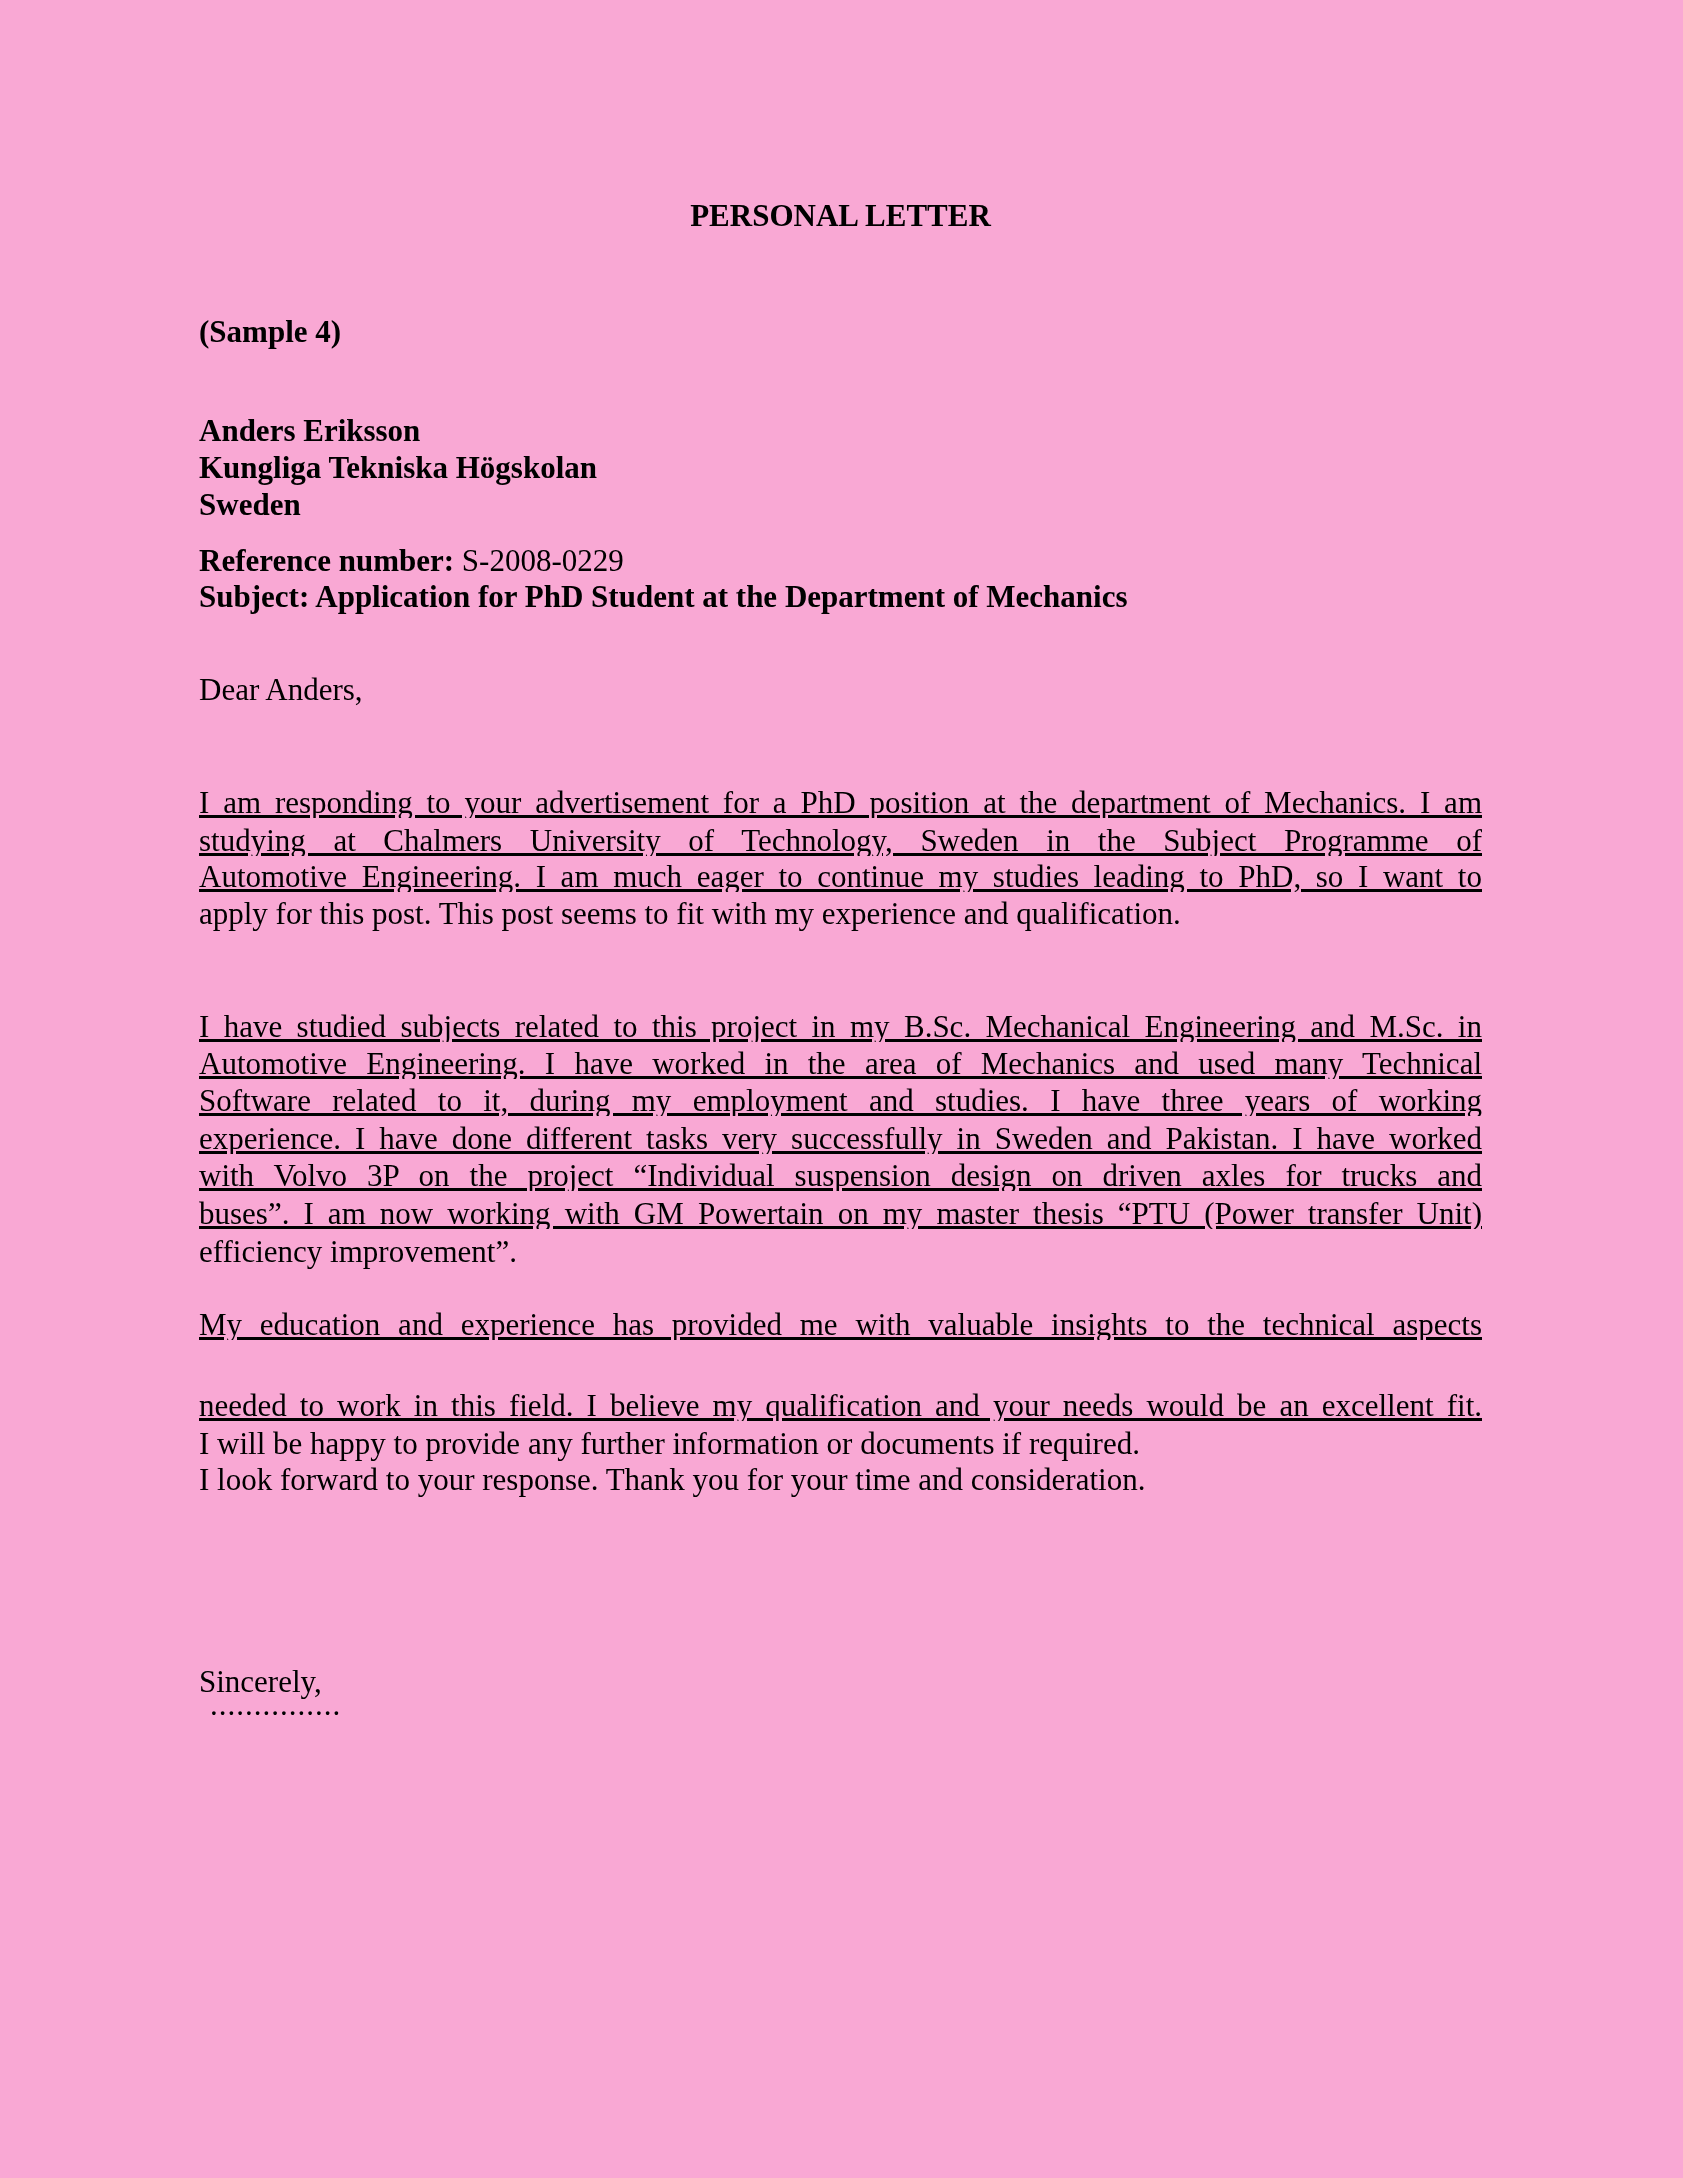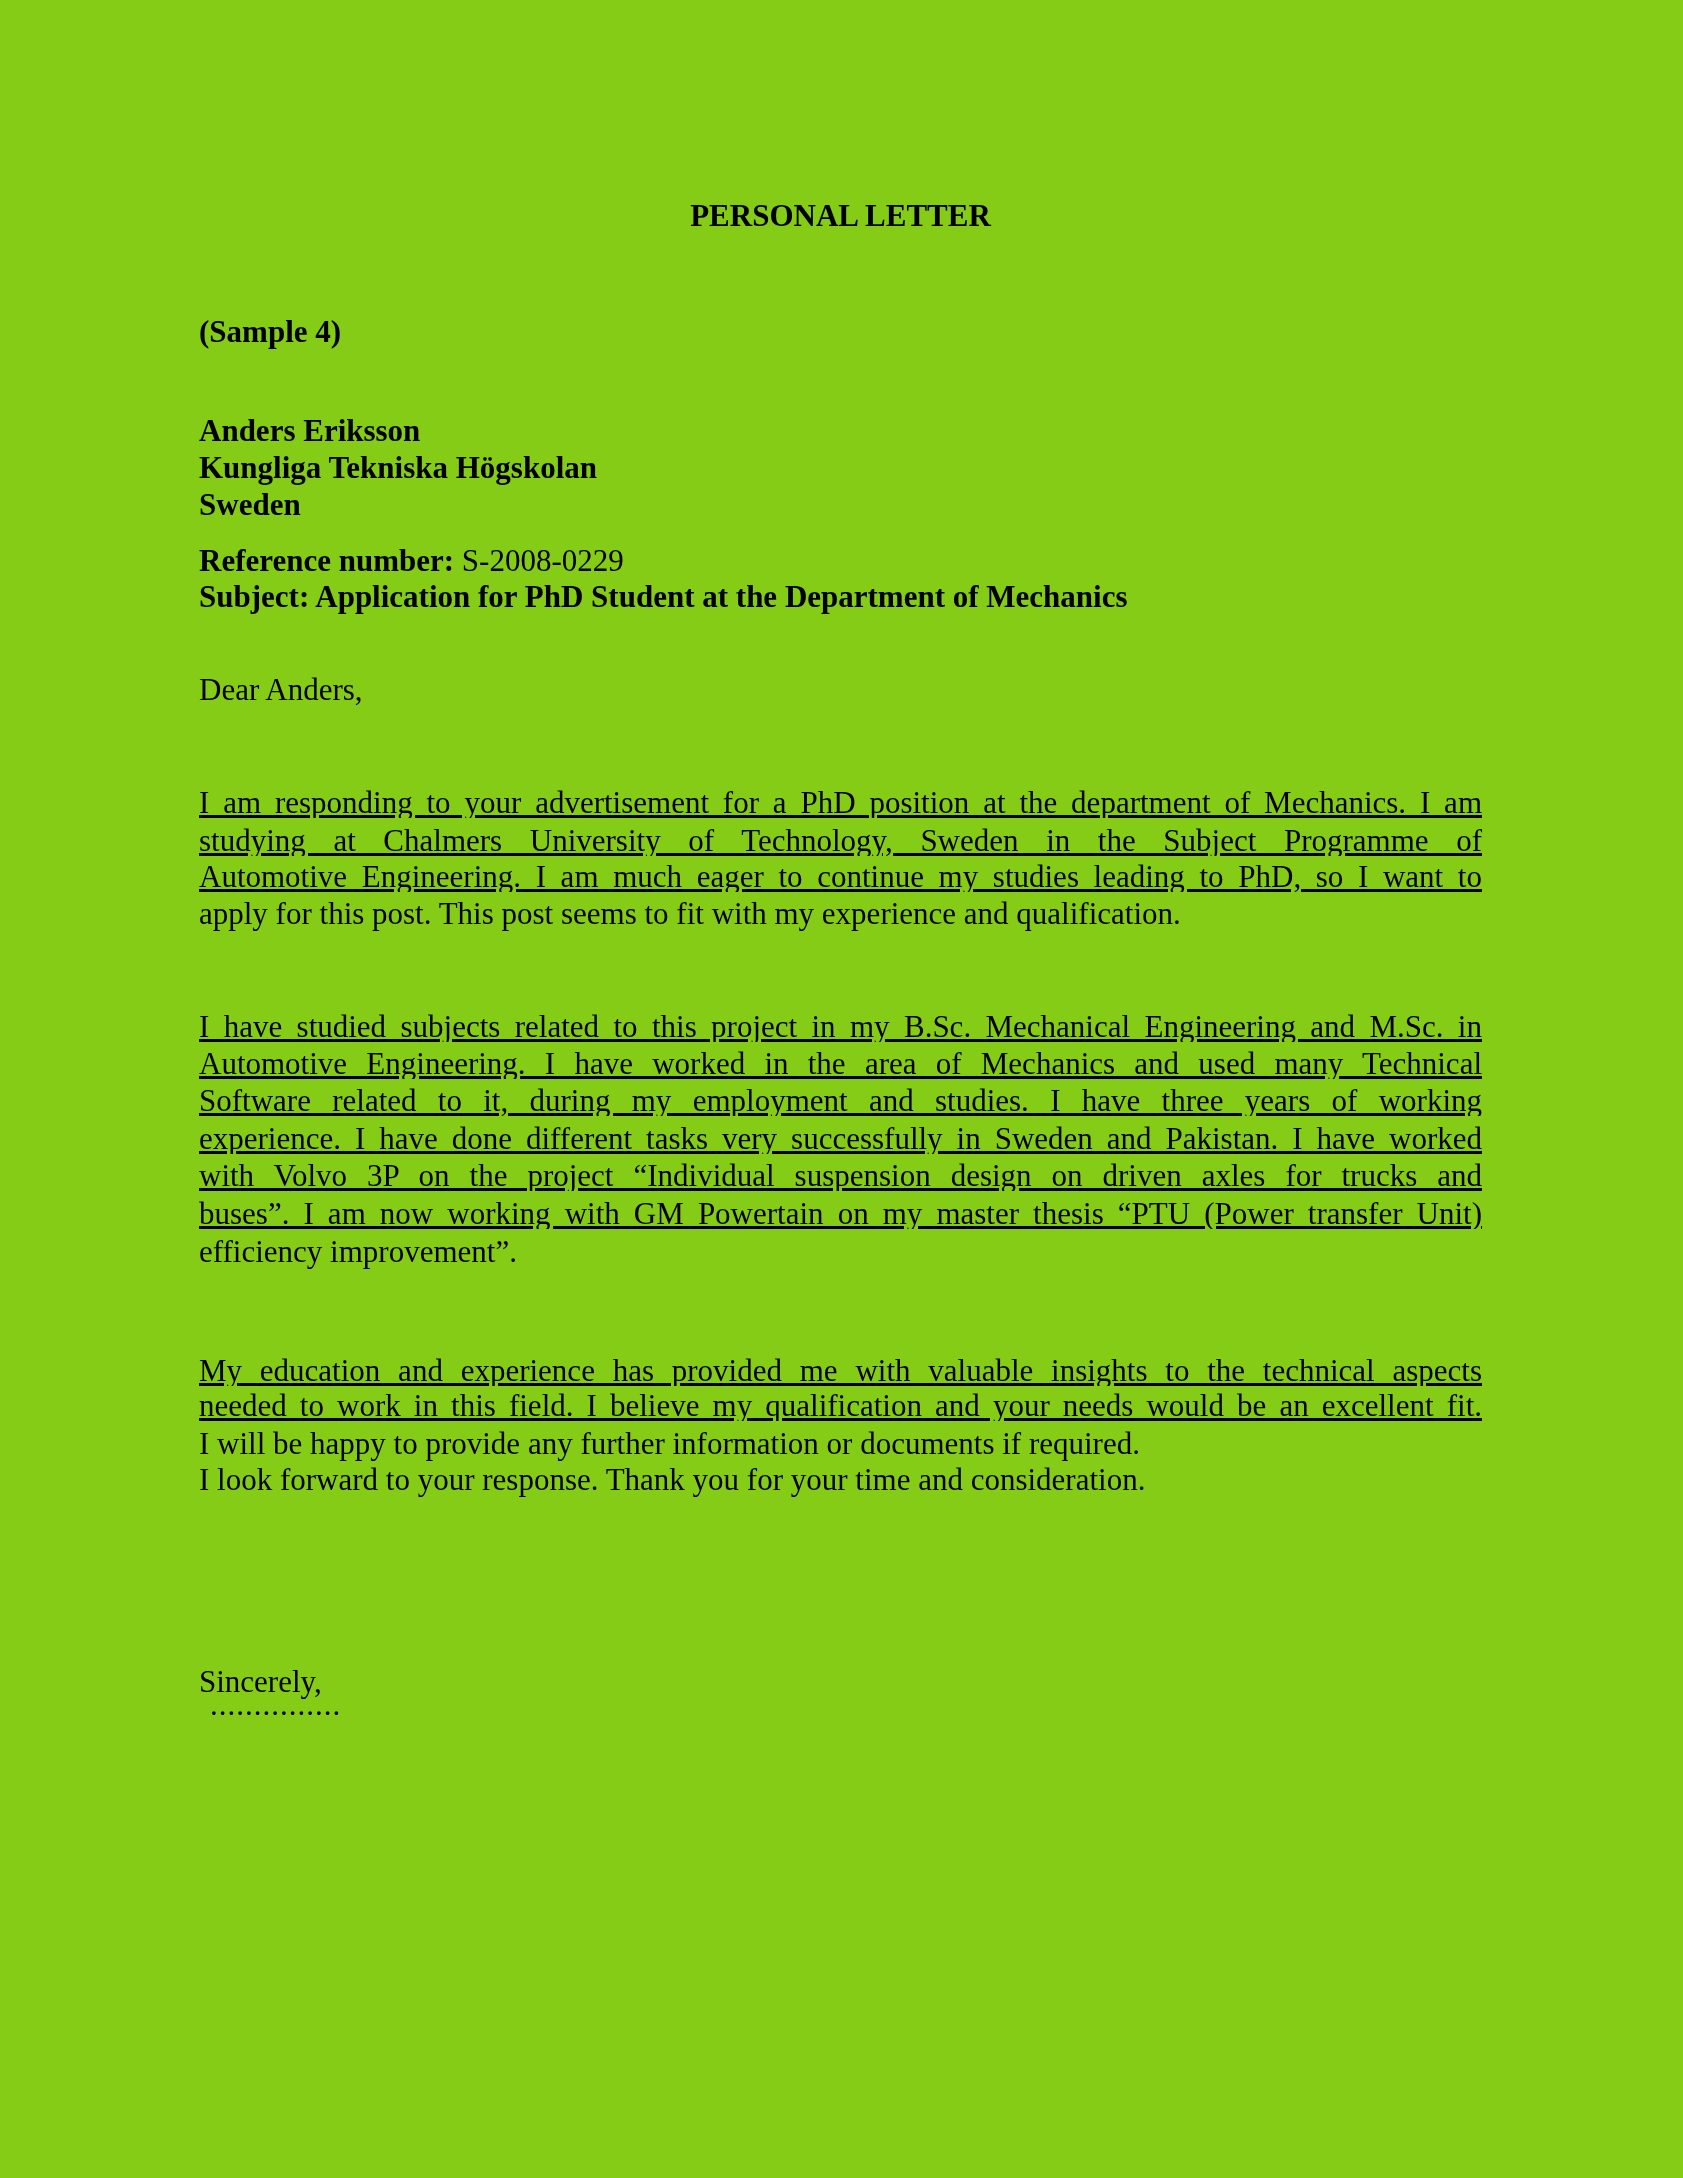--- a/index.html
+++ b/index.html
@@ -1,18 +1,18 @@
 <!DOCTYPE html>
 <html><head>
 <meta charset="utf-8">
 <style>
   html, body { margin: 0; padding: 0; background: #ffffff; }
   body { width: 1683px; height: 2178px; position: relative; overflow: hidden;
          font-family: "Liberation Serif", "DejaVu Serif", serif; color: #000000; }
-  .page { position: absolute; left: 0; top: 0; width: 1683px; height: 2178px; background: #84cc16; }
+  .page { position: absolute; left: 0; top: 0; width: 1683px; height: 2178px; background: #f9a8d4; }
   .ln { position: absolute; left: 199px; font-size: 31px; line-height: 31px; height: 31px; white-space: nowrap; }
   .b { font-weight: bold; }
   .title { left: 0; width: 1681px; text-align: center; }
   .just { width: 1283px; text-align: justify; text-align-last: justify; white-space: normal; overflow: hidden; text-decoration: underline; }
   .dots { left: 210px; letter-spacing: 1px; }
 </style>
 </head>
 <body>
 
 <div class="page">
@@ -46,21 +46,21 @@
     <div class="ln just" style="top:1011px">I have studied subjects related to this project in my B.Sc. Mechanical Engineering and M.Sc. in</div>
     <div class="ln just" style="top:1048px">Automotive Engineering. I have worked in the area of Mechanics and used many Technical</div>
     <div class="ln just" style="top:1085px">Software related to it, during my employment and studies. I have three years of working</div>
     <div class="ln just" style="top:1123px">experience. I have done different tasks very successfully in Sweden and Pakistan. I have worked</div>
     <div class="ln just" style="top:1160px">with Volvo 3P on the project “Individual suspension design on driven axles for trucks and</div>
     <div class="ln just" style="top:1198px">buses”. I am now working with GM Powertain on my master thesis “PTU (Power transfer Unit)</div>
     <div class="ln" style="top:1236px">efficiency improvement”.</div>
   </div>
 
   <div>
-    <div class="ln just" style="top:1355px">My education and experience has provided me with valuable insights to the technical aspects</div>
+    <div class="ln just" style="top:1309px">My education and experience has provided me with valuable insights to the technical aspects</div>
     <div class="ln just" style="top:1390px">needed to work in this field. I believe my qualification and your needs would be an excellent fit.</div>
     <div class="ln" style="top:1428px">I will be happy to provide any further information or documents if required.</div>
     <div class="ln" style="top:1464px">I look forward to your response. Thank you for your time and consideration.</div>
   </div>
 
   <div class="ln" style="top:1666px">Sincerely,</div>
   <div class="ln dots" style="top:1689px">...............</div>
 
 </div>
 

